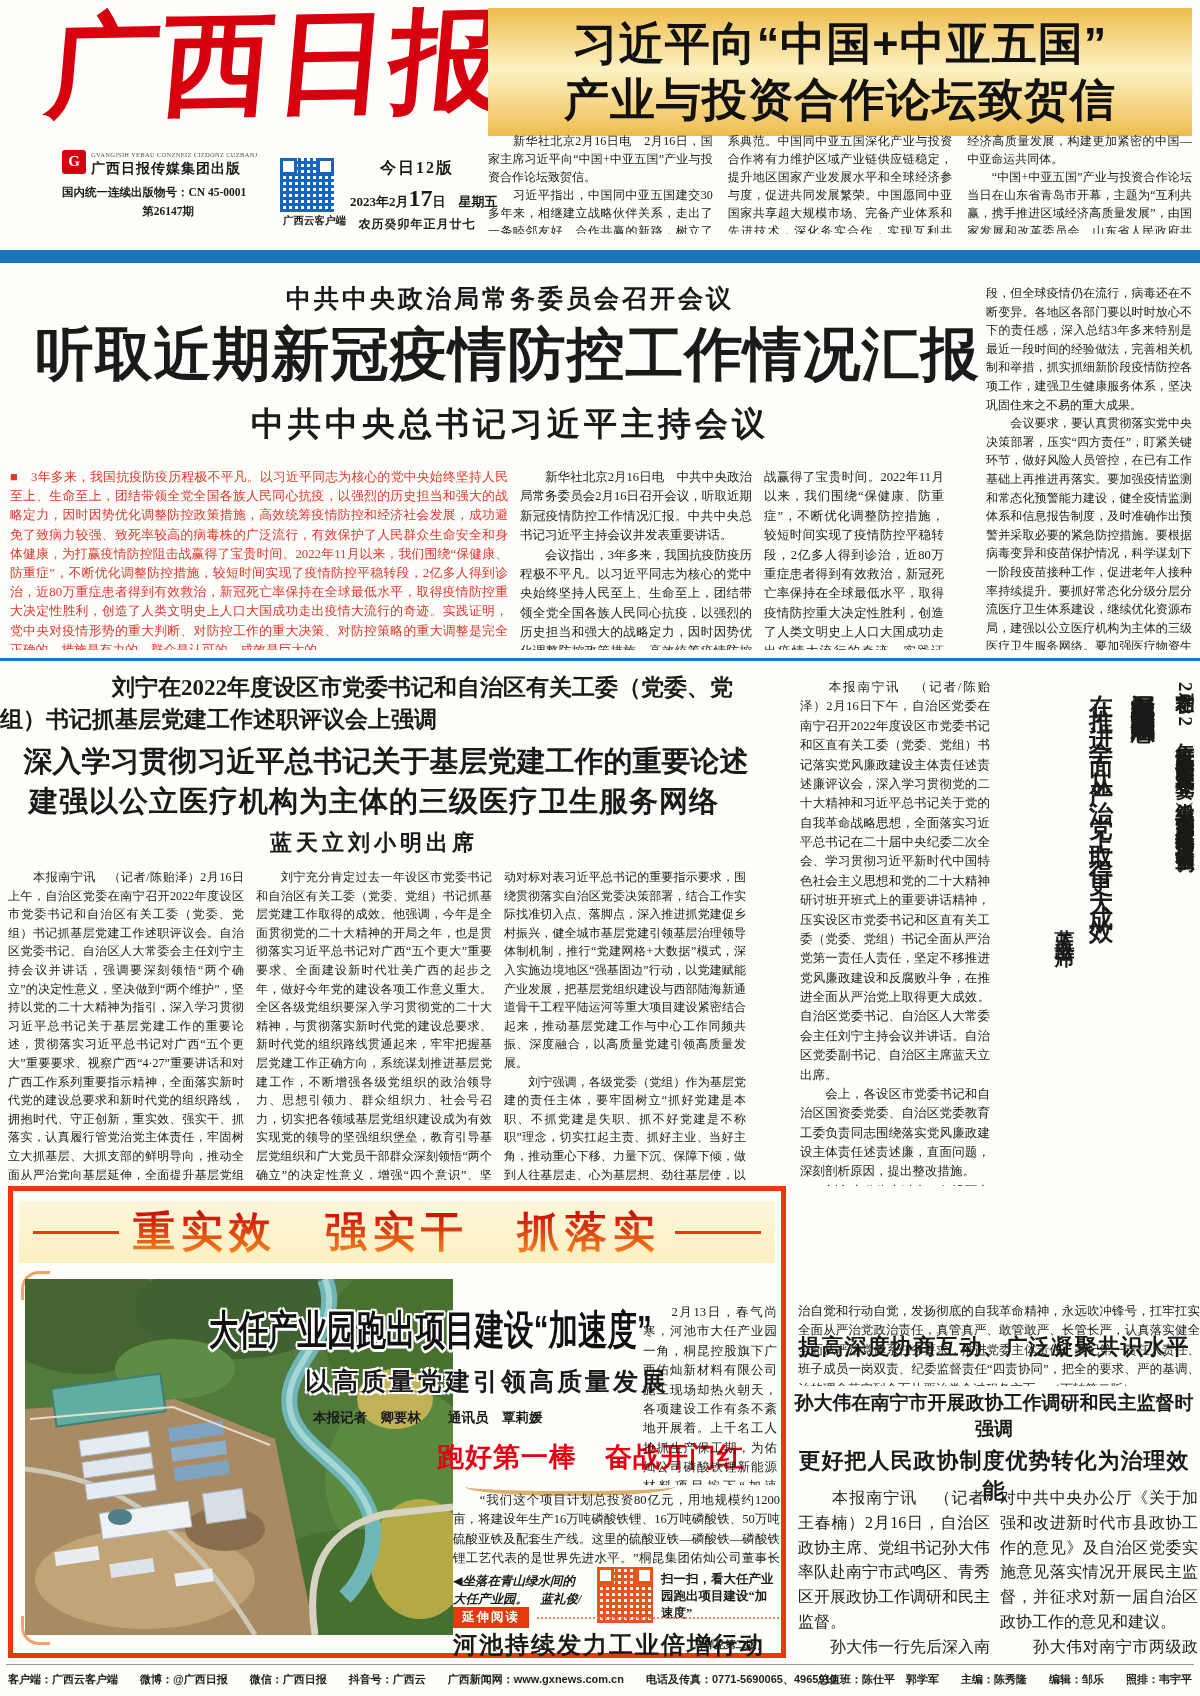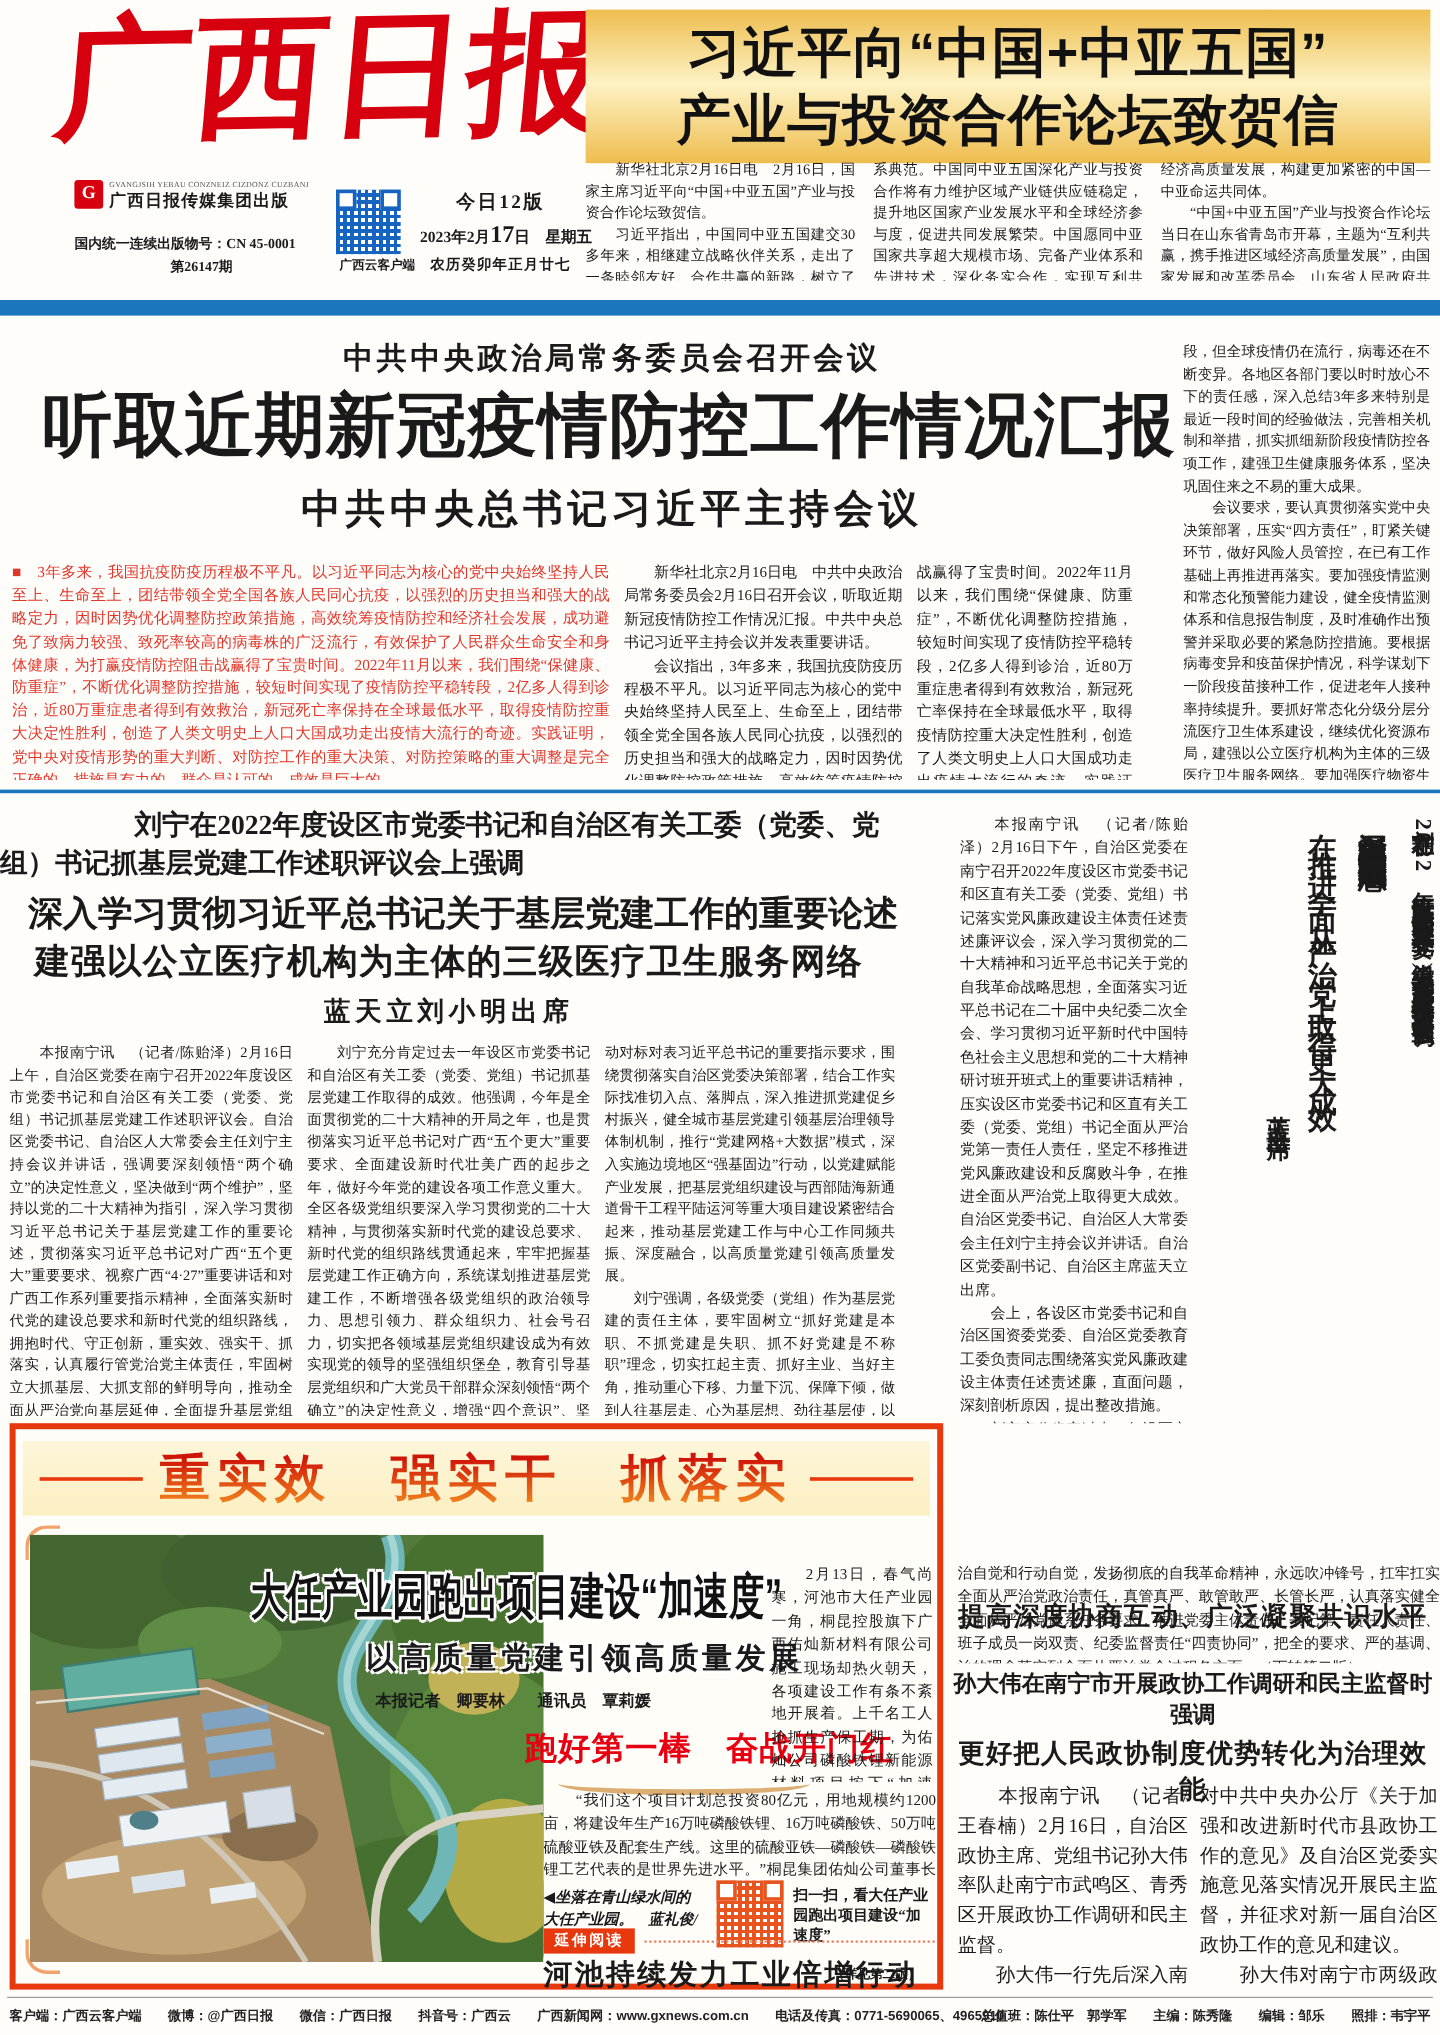--- a/index.html
+++ b/index.html
@@ -12,34 +12,34 @@
 
   
   .mast-title{left:48px;top:-6px;width:440px;font-size:112px;font-weight:bold;color:#d7000f;
               letter-spacing:2px;transform:skewX(-6deg) rotate(-1deg);line-height:1.25;white-space:nowrap;}
   .pubblock{left:62px;top:150px;width:212px;font-size:11px;line-height:1.45;}
   .pubrow{display:flex;align-items:flex-start;gap:5px;}
   .publogo{width:24px;height:24px;background:#d7000f;color:#fff;font-weight:bold;font-size:15px;
            display:flex;align-items:center;justify-content:center;border-radius:3px;flex:0 0 auto;}
   .pubroman{font-size:6.5px;color:#555;letter-spacing:.3px;white-space:nowrap;}
   .puborg{font-size:14px;font-weight:bold;letter-spacing:1px;}
-  .pubissn{margin-top:16px;font-size:11.5px;font-weight:bold;}
+  .pubissn{margin-top:4px;font-size:11.5px;font-weight:bold;}
   .pubissue{margin-top:3px;font-size:11.5px;font-weight:bold;text-align:center;}
   .qr{background-color:#fff;border:2px solid #fff;position:relative;
       background-image:repeating-linear-gradient(0deg,var(--c) 0 3px,transparent 3px 6px),
                        repeating-linear-gradient(90deg,var(--c) 0 3px,#fff 3px 6px);}
   .qr::before,.qr::after{content:"";position:absolute;width:11px;height:11px;border:3px solid var(--c);
       background:#fff;top:0;left:0;}
   .qr::after{left:auto;right:0;}
   .qr1{left:278px;top:156px;width:54px;height:54px;--c:#1565c0;}
   .qr1label{left:266px;top:214px;width:80px;font-size:10.5px;font-weight:bold;text-align:right;}
   .datebox{left:350px;top:158px;width:134px;text-align:center;}
   .edition{font-size:16px;font-weight:bold;letter-spacing:2px;}
   .dateline{margin-top:6px;font-size:13px;font-weight:bold;white-space:nowrap;}
-  .dateday{font-size:20px;font-weight:bold;}
+  .dateday{font-size:24px;font-weight:bold;}
   .lunar{margin-top:4px;font-size:12px;font-weight:bold;letter-spacing:1px;}
 
   
   .goldbox{left:488px;top:8px;width:704px;height:128px;
            background:linear-gradient(180deg,#eebd4e 0%,#fdf2c4 48%,#eebd4e 100%);
            display:flex;flex-direction:column;align-items:center;justify-content:center;gap:2px;}
   .goldline{font-size:45px;font-weight:900;letter-spacing:1px;color:#111;line-height:1.2;white-space:nowrap;}
   .trcols{left:488px;top:132px;width:704px;height:102px;display:flex;gap:15px;}
   .trcols .jtxt{flex:1;font-size:12px;line-height:1.5;}
 

